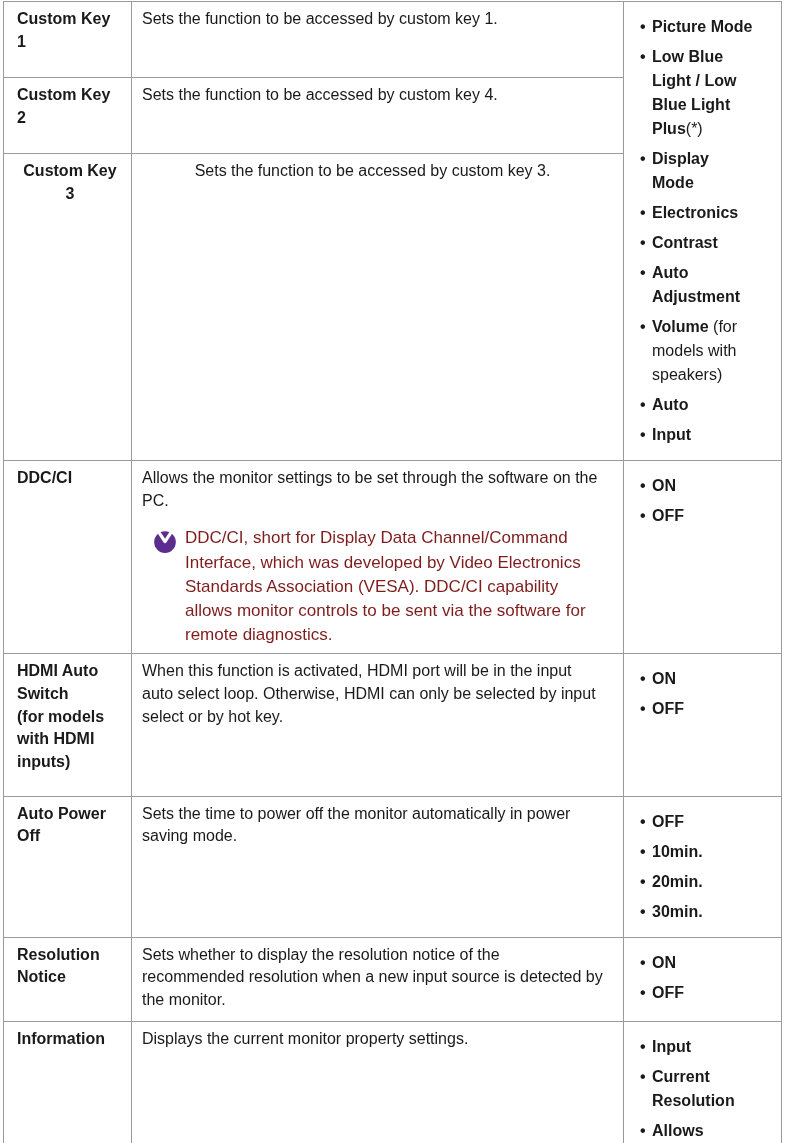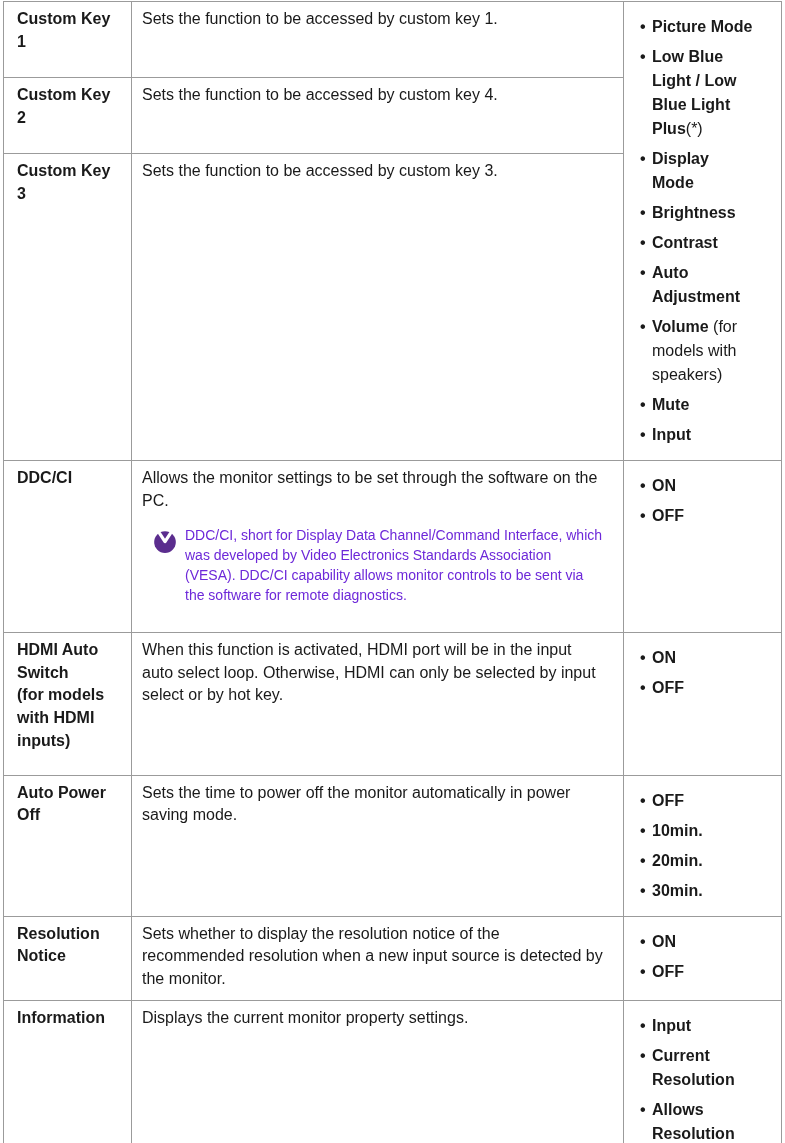--- a/index.html
+++ b/index.html
@@ -19,41 +19,41 @@
   col.c3{width:158px;}
   td{
     border:1px solid #9b9b9b;
     vertical-align:top;
     font-size:16px;line-height:1.42;
   }
   td.name{padding:6px 8px 22px 13px;font-weight:bold;}
   td.name .name-suffix{display:block;font-weight:bold;}
   td.desc{padding:6px 20px 6px 10px;}
   td.opts{padding:5px 20px 5px 8px;}
-  tr.r1{height:58px;} tr.r2{height:58px;} tr.r3{height:300px;}
+  tr.r1{height:58px;} tr.r2{height:58px;} tr.r3{height:300px;text-align:center;}
   tr.r4{height:172px;} tr.r5{height:128px;} tr.r6{height:127px;}
   tr.r7{height:84px;} tr.r8{height:214px;}
   ul.option-list{
     list-style:none;margin:8px;padding:0;
   }
   ul.option-list li{
     position:relative;padding-left:12px;margin:0 0 6px 0;
     line-height:1.5;
   }
   ul.option-list li::before{
     content:"\2022";position:absolute;left:0;top:0;font-weight:bold;
   }
   ul.option-list .b{font-weight:bold;}
   .note{
     display:flex;align-items:flex-start;gap:7px;
     margin:14px 0 0 10px;
   }
   .note-icon{flex:0 0 26px;width:26px;height:26px;margin-top:2px;}
   .note-text{
-    font-size:14px;line-height:1.42;color:#6d28d9;
+    font-size:17px;line-height:1.42;color:#7f1d1d;
   }
 </style>
 </head>
 <body>
 
 <table class="settings">
   <colgroup>
       <col class="c1">
       <col class="c2">
       <col class="c3">
@@ -65,25 +65,25 @@
       <span>Custom Key 1</span>
     </td>
     <td class="desc">
       <span>Sets the function to be accessed by custom key 1.</span>
     </td>
     <td class="opts" rowspan="3">
       <ul class="option-list">
             <li><span class="b">Picture Mode</span></li>
             <li><span class="b">Low Blue Light / Low Blue Light Plus</span><span>(*)</span></li>
             <li><span class="b">Display Mode</span></li>
-            <li><span class="b">Brightness</span></li>
+            <li><span class="b">Electronics</span></li>
             <li><span class="b">Contrast</span></li>
             <li><span class="b">Auto Adjustment</span></li>
             <li><span class="b">Volume</span><span> (for models with speakers)</span></li>
-            <li><span class="b">Mute</span></li>
+            <li><span class="b">Auto</span></li>
             <li><span class="b">Input</span></li>
           </ul>
     </td>
   </tr>
 
   <tr class="r2">
     <td class="name">
       <span>Custom Key 2</span>
     </td>
     <td class="desc">

